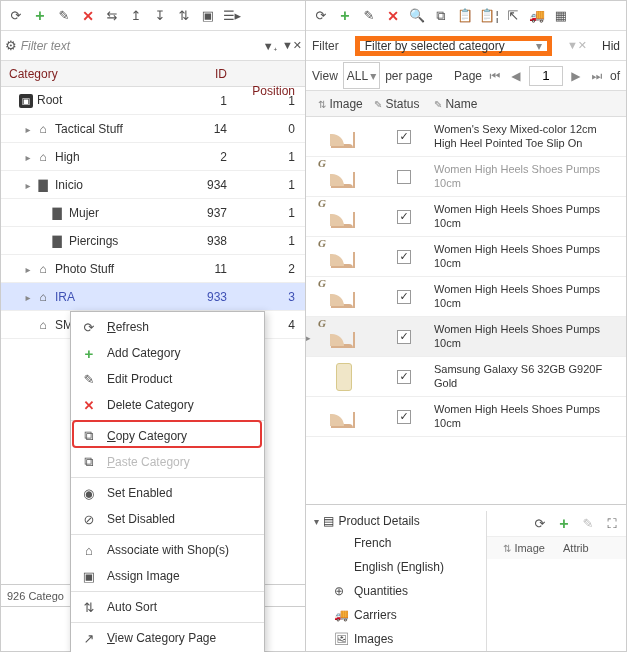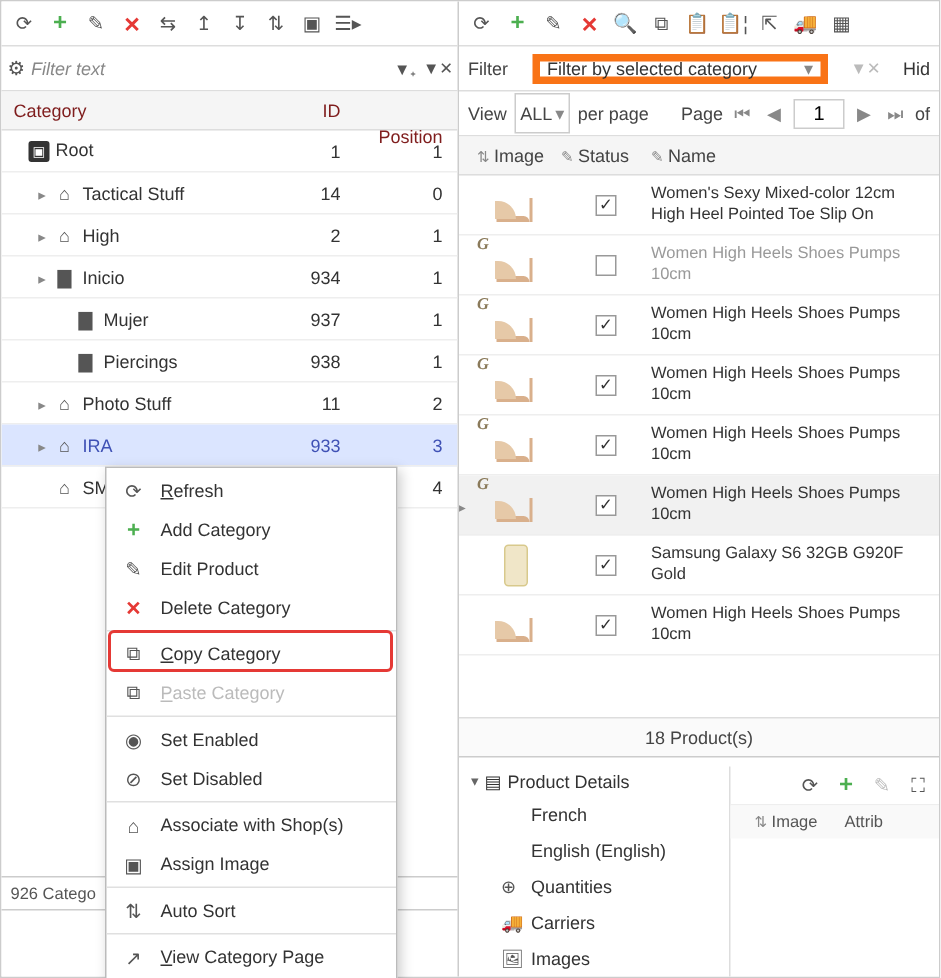--- a/index.html
+++ b/index.html
@@ -315,21 +315,20 @@
             <div class="shoe">
               <div class="toe"></div>
             </div>
           </div>
           <div class="prod-check">
             <div class="chk">✓</div>
           </div>
           <div class="prod-name">Women High Heels Shoes Pumps 10cm</div>
         </div>
       </div>
-    <div class="prod-footer">18 Product(s)</div>
 
     <div class="details-panel">
       <div class="details-left">
         <div class="details-header">
           <span style="font-size:10px;color:#666">▾</span>
           <span>▤</span>
           <span>Product Details</span>
         </div>
         <div id="details-items">
             <div class="detail-item">

